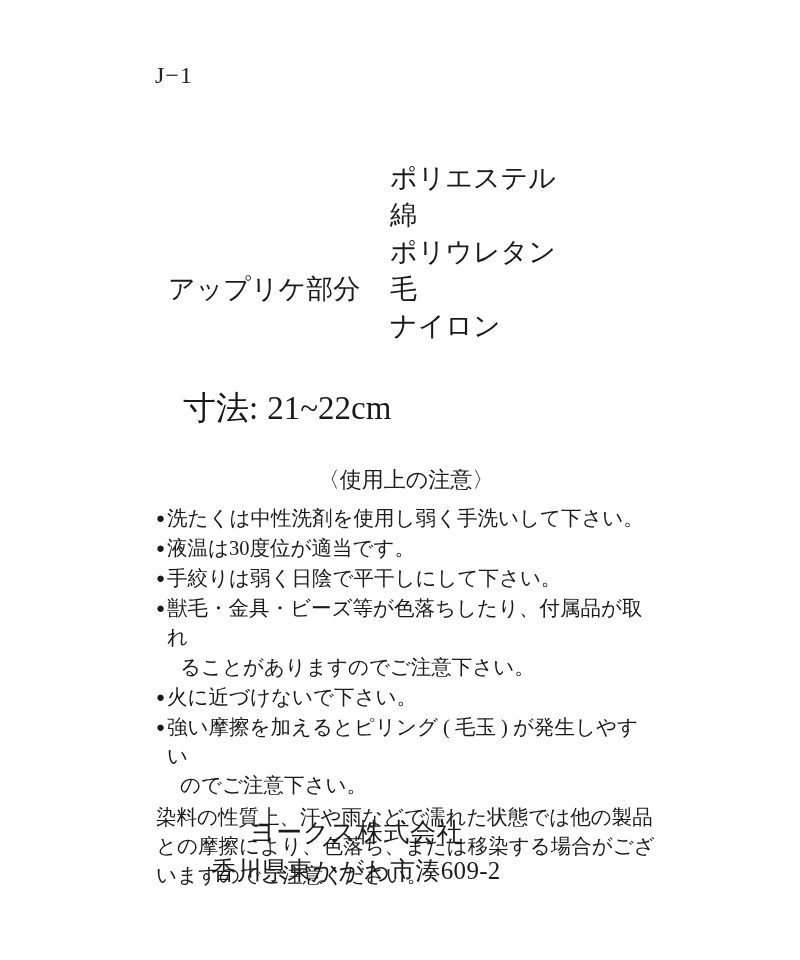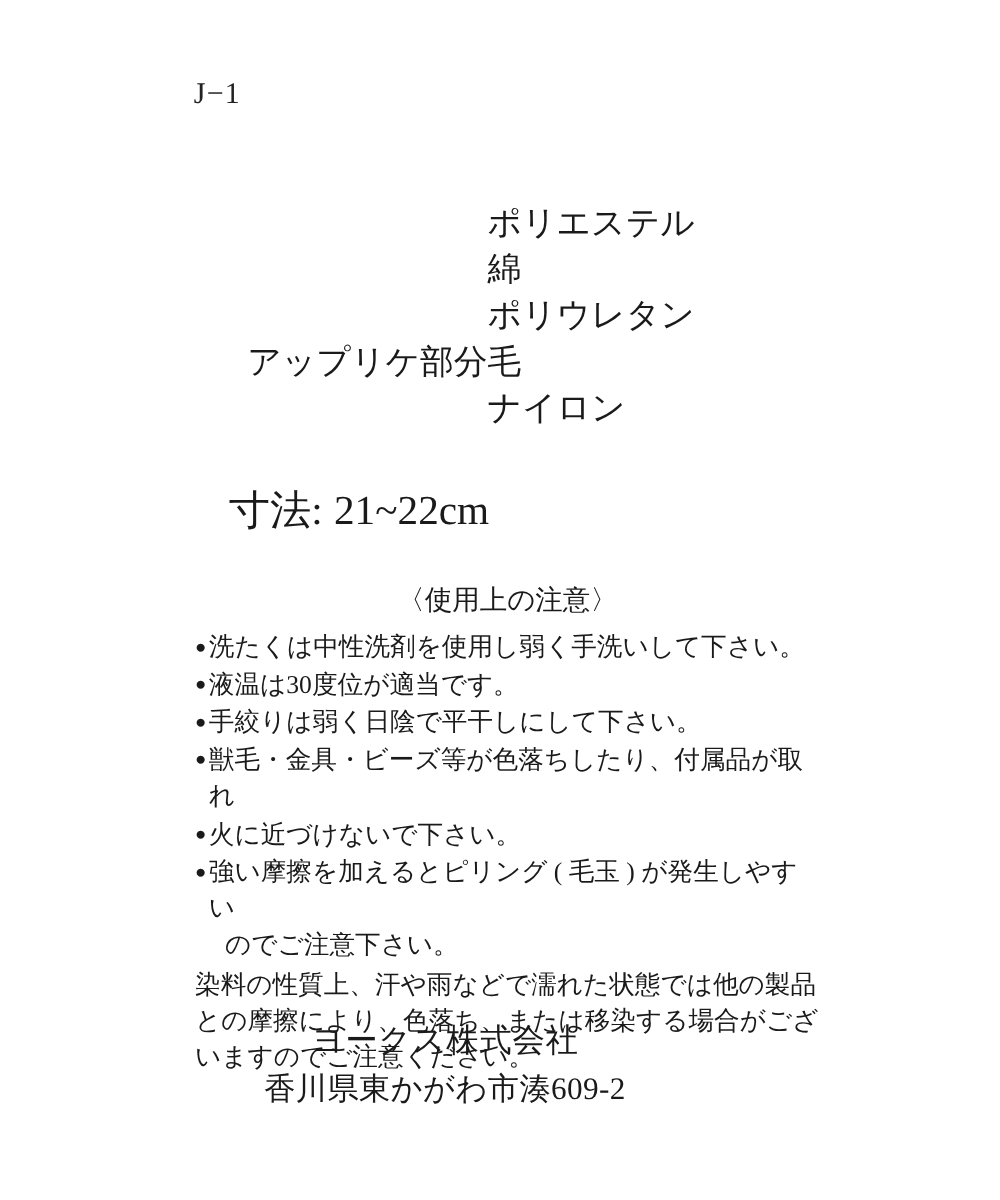--- a/index.html
+++ b/index.html
@@ -38,21 +38,20 @@
   .composition {
     position: absolute;
     left: 168px;
     top: 160px;
     width: 500px;
   }
   .comp-row {
     display: flex;
     align-items: flex-start;
     line-height: 1.37;
-    text-align: right;
   }
   .comp-label {
     width: 222px;
     flex: 0 0 222px;
     font-size: 27px;
     color: #1a1a1a;
     white-space: nowrap;
   }
   .comp-value {
     font-size: 27px;
@@ -195,20 +194,21 @@
       <span class="bullet">●</span>
       <span class="care-text">
         <span>手絞りは弱く日陰で平干しにして下さい。</span>
       </span>
     </div>
 
     <div class="care-item">
       <span class="bullet">●</span>
       <span class="care-text">
         <span>獣毛・金具・ビーズ等が色落ちしたり、付属品が取れ</span>
+        <span class="cont">ることがありますのでご注意下さい。</span>
       </span>
     </div>
 
     <div class="care-item">
       <span class="bullet">●</span>
       <span class="care-text">
         <span>火に近づけないで下さい。</span>
       </span>
     </div>
 

